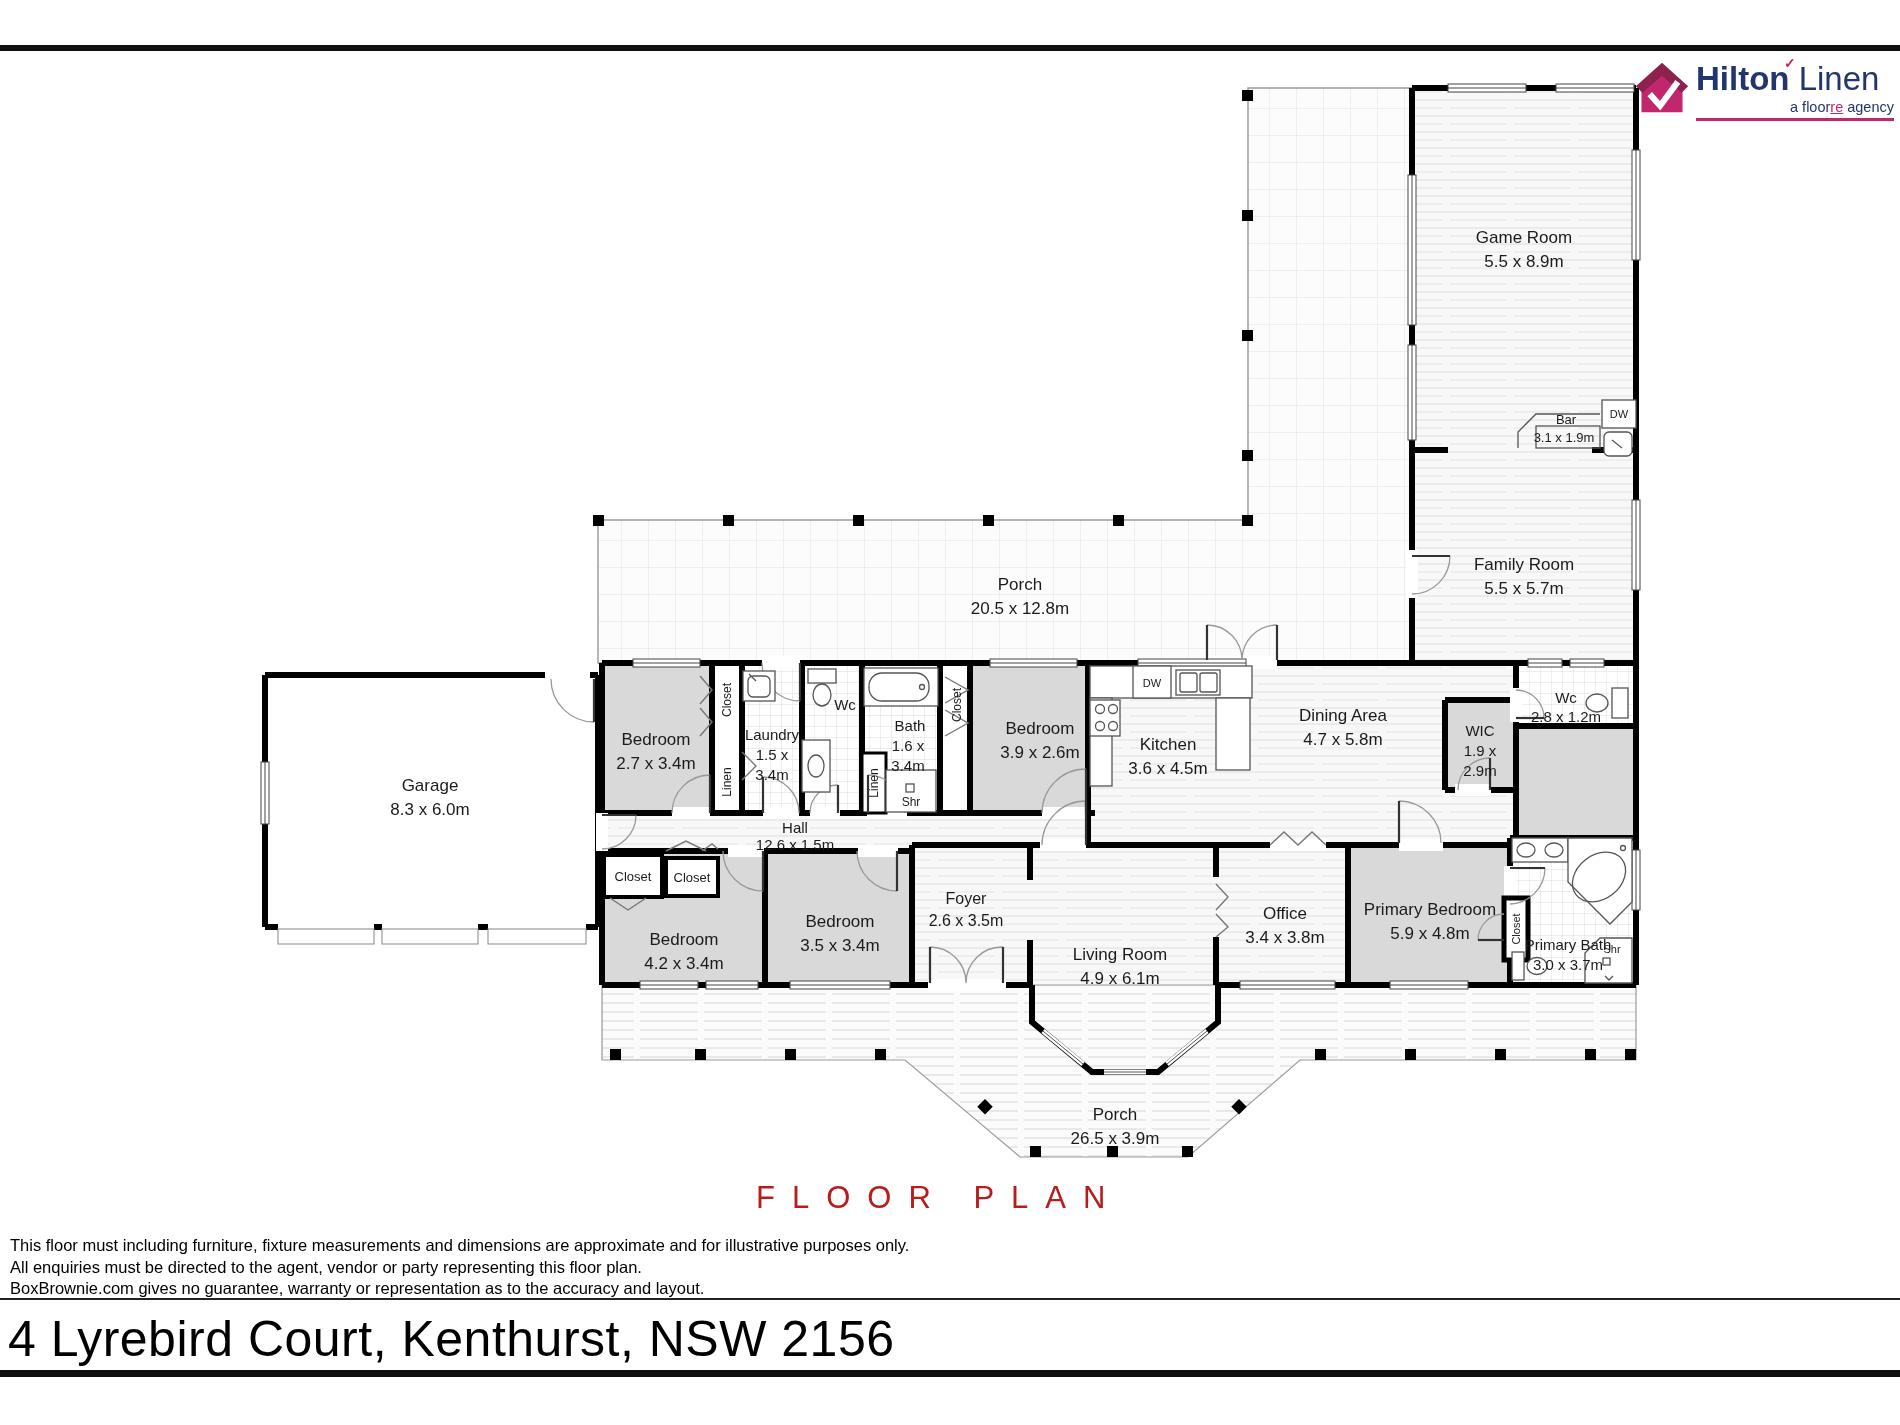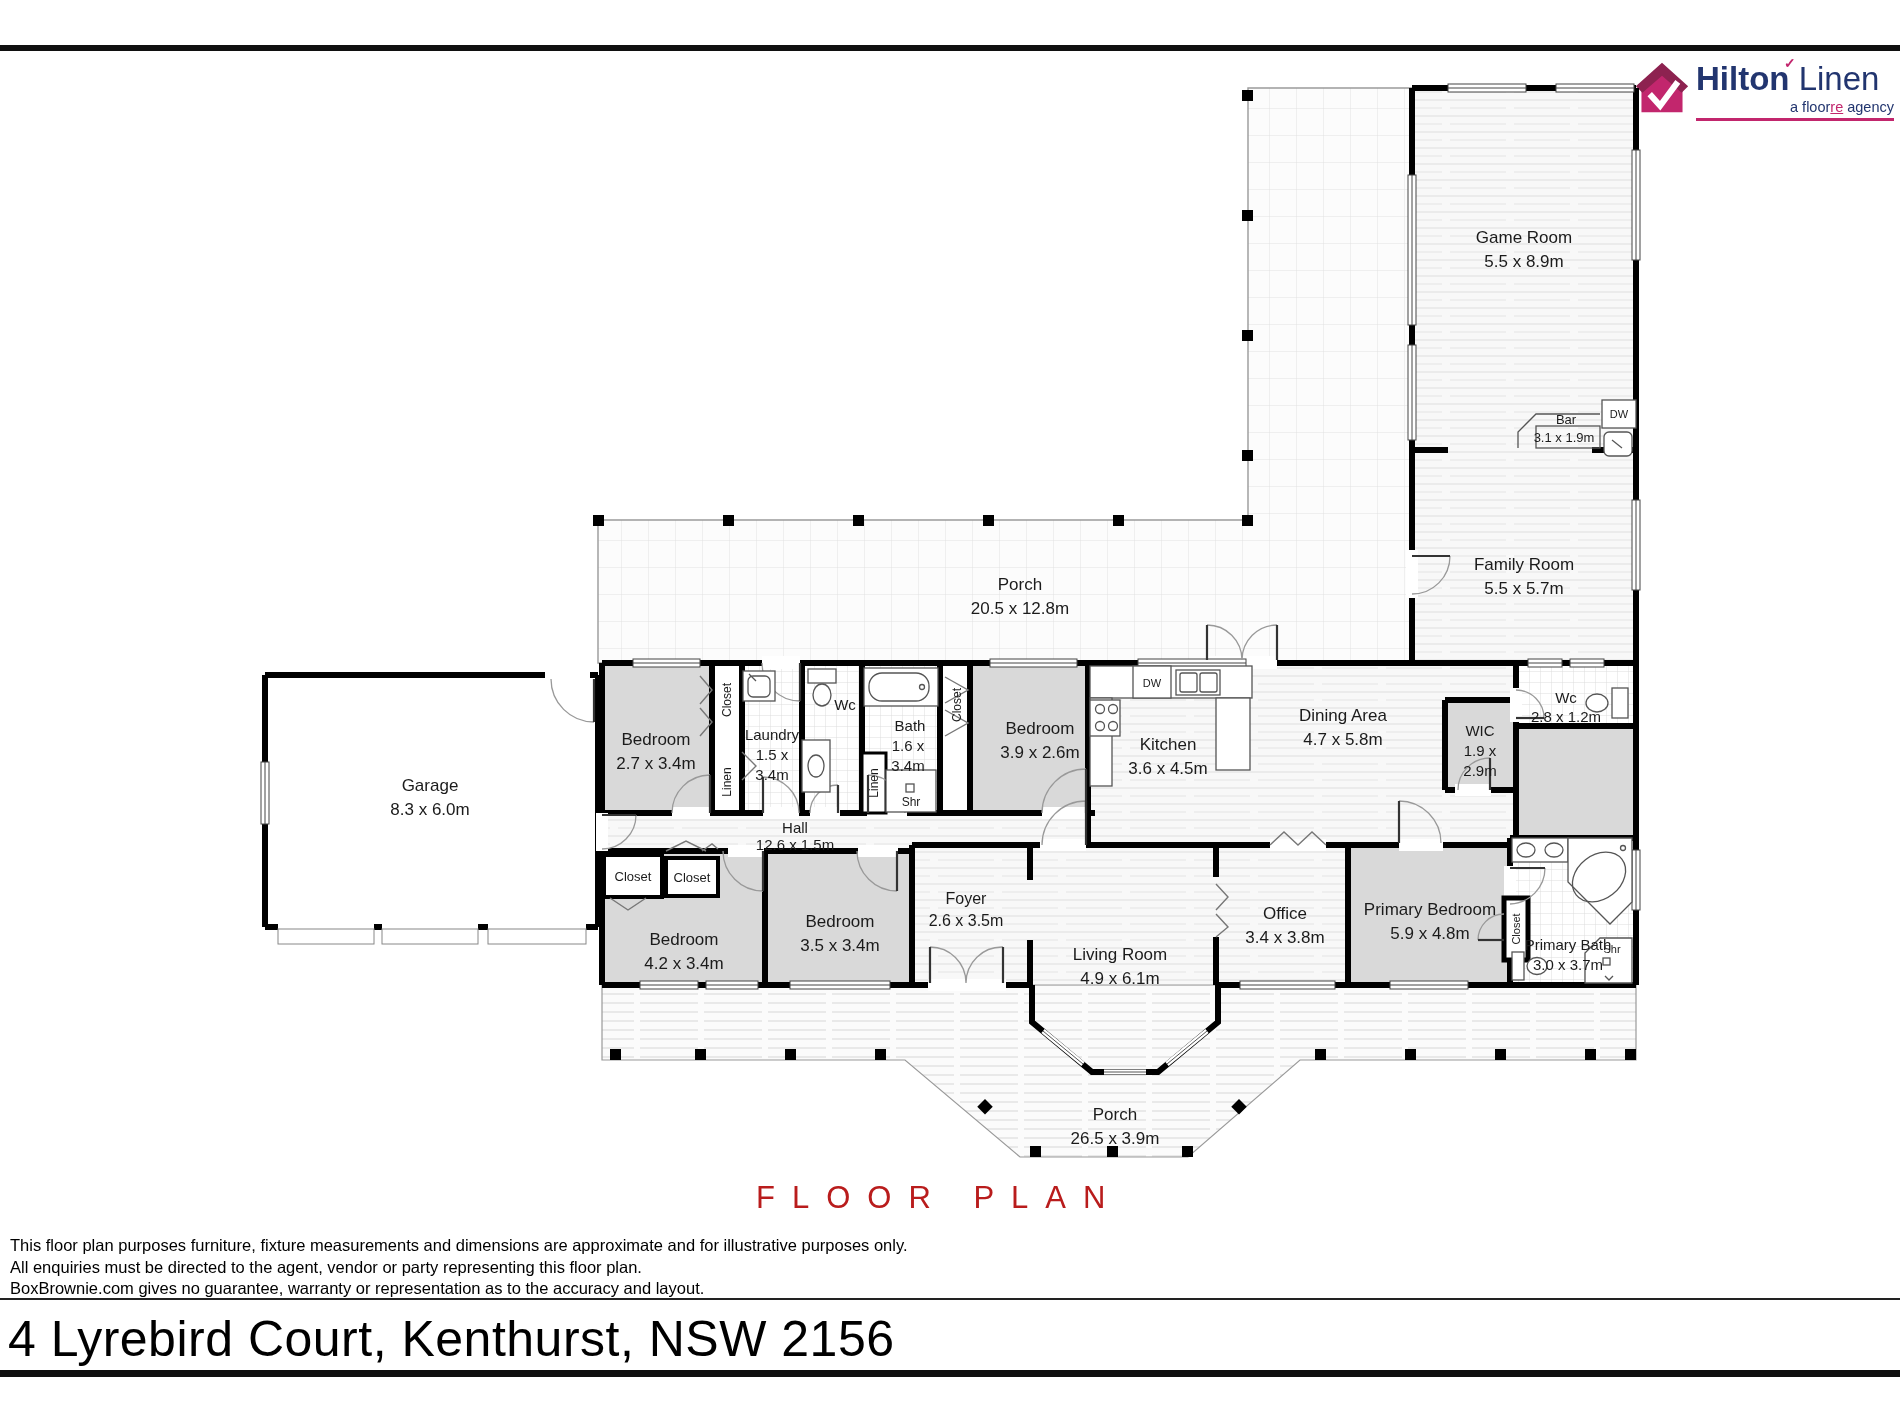--- a/index.html
+++ b/index.html
@@ -394,20 +394,20 @@
     <text class="t12" x="727" y="782" transform="rotate(-90 727 782)" dominant-baseline="central">Linen</text>
     <text class="t12" x="874" y="783" transform="rotate(-90 874 783)" dominant-baseline="central">Linen</text>
     <text class="t12" x="957" y="705" transform="rotate(-90 957 705)" dominant-baseline="central">Closet</text>
     <text class="t11" x="1516" y="929" transform="rotate(-90 1516 929)" dominant-baseline="central">Closet</text>
   </g>
 </svg>
 
 <div class="floor-title">FLOOR PLAN</div>
 
 <div class="disclaimer">
-  <div>This floor plan purposes furniture, fixture measurements and dimensions are approximate and for illustrative purposes only.</div>
+  <div>This floor must including furniture, fixture measurements and dimensions are approximate and for illustrative purposes only.</div>
   <div>All enquiries must be directed to the agent, vendor or party representing this floor plan.</div>
   <div>BoxBrownie.com gives no guarantee, warranty or representation as to the accuracy and layout.</div>
 </div>
 
 <div class="mid-rule"></div>
 <div class="address">4 Lyrebird Court, Kenthurst, NSW 2156</div>
 <div class="bottom-rule"></div>
 
 </body></html>

